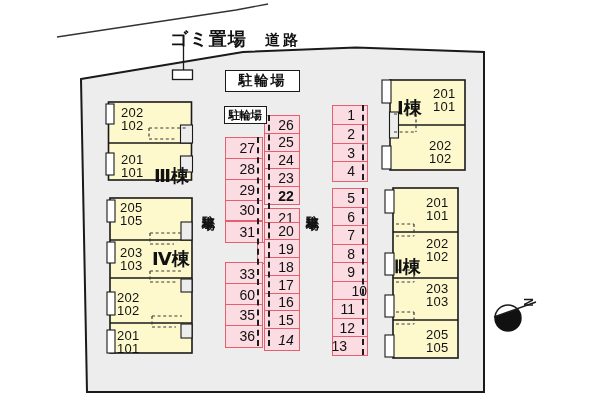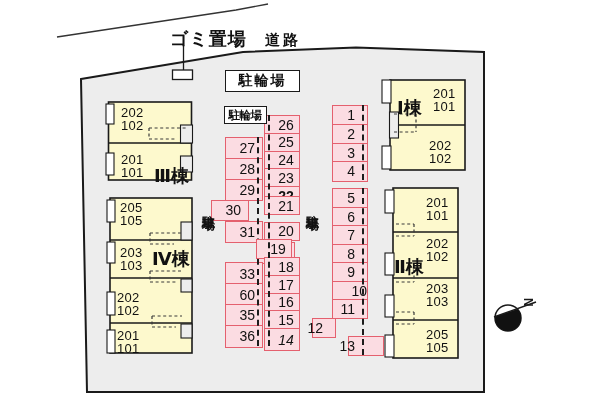--- a/index.html
+++ b/index.html
@@ -129,56 +129,56 @@
   </svg>
 
   <div class="lbl kanji" style="left:265px;top:17px;font-size:15px;letter-spacing:3px;margin-top:15px;">道路</div>
 
   <div class="lbl kanji" style="left:170px;top:30px;font-size:18px;letter-spacing:1px;">ゴミ置場</div>
 
   <div id="stalls">
       <div class="stall" style="left: 225px; top: 137px; width: 38px; height: 22.5px; justify-content: flex-end; padding-right: 7px;">27</div>
       <div class="stall" style="left: 225px; top: 157.9px; width: 38px; height: 22.5px; justify-content: flex-end; padding-right: 7px;">28</div>
       <div class="stall" style="left: 225px; top: 178.8px; width: 38px; height: 22.5px; justify-content: flex-end; padding-right: 7px;">29</div>
-      <div class="stall" style="left: 211px; top: 199.7px; width: 38px; height: 21px; justify-content: flex-end; padding-right: 7px;">30</div>
+      <div class="stall" style="left: 225px; top: 199.7px; width: 38px; height: 21px; justify-content: flex-end; padding-right: 7px;">30</div>
       <div class="stall" style="left: 225px; top: 220.6px; width: 38px; height: 22.5px; justify-content: flex-end; padding-right: 7px;">31</div>
       <div class="stall" style="left: 225px; top: 241.5px; width: 38px; height: 22.5px; justify-content: flex-end; padding-right: 7px; margin-left: 32px;">32</div>
       <div class="stall" style="left: 225px; top: 262.4px; width: 38px; height: 22.5px; justify-content: flex-end; padding-right: 7px;">33</div>
       <div class="stall" style="left: 225px; top: 283.3px; width: 38px; height: 22.5px; justify-content: flex-end; padding-right: 7px;">60</div>
       <div class="stall" style="left: 225px; top: 304.2px; width: 38px; height: 22.5px; justify-content: flex-end; padding-right: 7px;">35</div>
       <div class="stall" style="left: 225px; top: 325.1px; width: 38px; height: 22.5px; justify-content: flex-end; padding-right: 7px;">36</div>
       <div class="dashguide" style="left: 256.5px; top: 137px; height: 209px;"></div>
       <div class="stall" style="left: 264px; top: 115px; width: 36px; height: 19.37px; justify-content: center; padding-left: 8px;">26</div>
       <div class="stall" style="left: 264px; top: 132.77px; width: 36px; height: 19.37px; justify-content: center; padding-left: 8px;">25</div>
       <div class="stall" style="left: 264px; top: 150.54px; width: 36px; height: 19.37px; justify-content: center; padding-left: 8px;">24</div>
       <div class="stall" style="left: 264px; top: 168.31px; width: 36px; height: 19.37px; justify-content: center; padding-left: 8px;">23</div>
       <div class="stall" style="left: 264px; top: 186.08px; width: 36px; height: 19.37px; justify-content: center; padding-left: 8px; font-weight: bold;">22</div>
-      <div class="stall" style="left: 264px; top: 196px; width: 36px; height: 19.37px; justify-content: center; padding-left: 8px;">21</div>
+      <div class="stall" style="left: 264px; top: 208px; width: 36px; height: 19.37px; justify-content: center; padding-left: 8px;">21</div>
       <div class="stall" style="left: 264px; top: 221.62px; width: 36px; height: 19.37px; justify-content: center; padding-left: 8px;">20</div>
-      <div class="stall" style="left: 256px; top: 239.39px; width: 36px; height: 19.37px; justify-content: center; padding-left: 8px;">19</div>
+      <div class="stall" style="left: 264px; top: 239.39px; width: 36px; height: 19.37px; justify-content: center; padding-left: 8px;">19</div>
       <div class="stall" style="left: 264px; top: 257.16px; width: 36px; height: 19.37px; justify-content: center; padding-left: 8px;">18</div>
       <div class="stall" style="left: 264px; top: 274.93px; width: 36px; height: 19.37px; justify-content: center; padding-left: 8px;">17</div>
       <div class="stall" style="left: 264px; top: 292.7px; width: 36px; height: 19.37px; justify-content: center; padding-left: 8px;">16</div>
       <div class="stall" style="left: 264px; top: 310.47px; width: 36px; height: 19.37px; justify-content: center; padding-left: 8px;">15</div>
       <div class="stall" style="left: 264px; top: 328.24px; width: 36px; height: 23px; justify-content: center; padding-left: 8px; font-style: italic;">14</div>
       <div class="dashguide" style="left: 267.5px; top: 115px; height: 231.01px;"></div>
       <div class="stall" style="left: 332px; top: 105px; width: 36px; height: 20.35px; justify-content: flex-end; padding-right: 12px;">1</div>
       <div class="stall" style="left: 332px; top: 123.75px; width: 36px; height: 20.35px; justify-content: flex-end; padding-right: 12px;">2</div>
       <div class="stall" style="left: 332px; top: 142.5px; width: 36px; height: 20.35px; justify-content: flex-end; padding-right: 12px;">3</div>
       <div class="stall" style="left: 332px; top: 161.25px; width: 36px; height: 20.35px; justify-content: flex-end; padding-right: 12px;">4</div>
       <div class="dashguide" style="left: 361.5px; top: 105px; height: 75px;"></div>
       <div class="stall" style="left: 332px; top: 188px; width: 36px; height: 20.1px; justify-content: flex-end; padding-right: 12px;">5</div>
       <div class="stall" style="left: 332px; top: 206.5px; width: 36px; height: 20.1px; justify-content: flex-end; padding-right: 12px;">6</div>
       <div class="stall" style="left: 332px; top: 225px; width: 36px; height: 20.1px; justify-content: flex-end; padding-right: 12px;">7</div>
       <div class="stall" style="left: 332px; top: 243.5px; width: 36px; height: 20.1px; justify-content: flex-end; padding-right: 12px;">8</div>
       <div class="stall" style="left: 332px; top: 262px; width: 36px; height: 20.1px; justify-content: flex-end; padding-right: 12px;">9</div>
       <div class="stall" style="left: 332px; top: 280.5px; width: 36px; height: 20.1px; justify-content: flex-end; padding-right: 0;">10</div>
       <div class="stall" style="left: 332px; top: 299px; width: 36px; height: 20.1px; justify-content: flex-end; padding-right: 12px;">11</div>
-      <div class="stall" style="left: 312px; top: 317.5px; width: 24px; height: 20.1px; justify-content: flex-end; padding-right: 12px;">12</div>
-      <div class="stall" style="left: 348px; top: 336px; width: 36px; height: 20.1px; justify-content: flex-end; padding-right: 28px;">13</div>
+      <div class="stall" style="left: 332px; top: 317.5px; width: 36px; height: 20.1px; justify-content: flex-end; padding-right: 12px;">12</div>
+      <div class="stall" style="left: 332px; top: 336px; width: 36px; height: 20.1px; justify-content: flex-end; padding-right: 20px;">13</div>
       <div class="dashguide" style="left: 361.5px; top: 188px; height: 166.5px;"></div>
     </div>
 
   <div class="boxlbl" style="left:225px;top:70px;width:75px;height:22px;font-size:14px;letter-spacing:2px;">
     <span>駐輪場</span>
   </div>
 
   <div class="boxlbl" style="left:223.5px;top:106px;width:43px;height:18px;font-size:11.5px;letter-spacing:-0.5px;border-width:1.5px;">
     <span>駐輪場</span>
   </div>
@@ -205,19 +205,19 @@
   <div class="bldg-name" style="left:397px;top:96px;">Ⅰ棟</div>
   <div class="unit-no" style="left:433px;top:87px;">201
 101</div>
   <div class="unit-no" style="left:429px;top:139px;">202
 102</div>
 
   <div class="unit-no" style="left:426px;top:196px;">201
 101</div>
   <div class="unit-no" style="left:426px;top:237px;">202
 102</div>
-  <div class="bldg-name" style="left:394px;top:255px;">Ⅱ棟</div>
+  <div class="bldg-name" style="left:394px;top:255px;font-family:Liberation Serif, serif;">Ⅱ棟</div>
   <div class="unit-no" style="left:426px;top:282px;">203
 103</div>
   <div class="unit-no" style="left:426px;top:328px;">205
 105</div>
 
 </div>
 
 </body></html>

